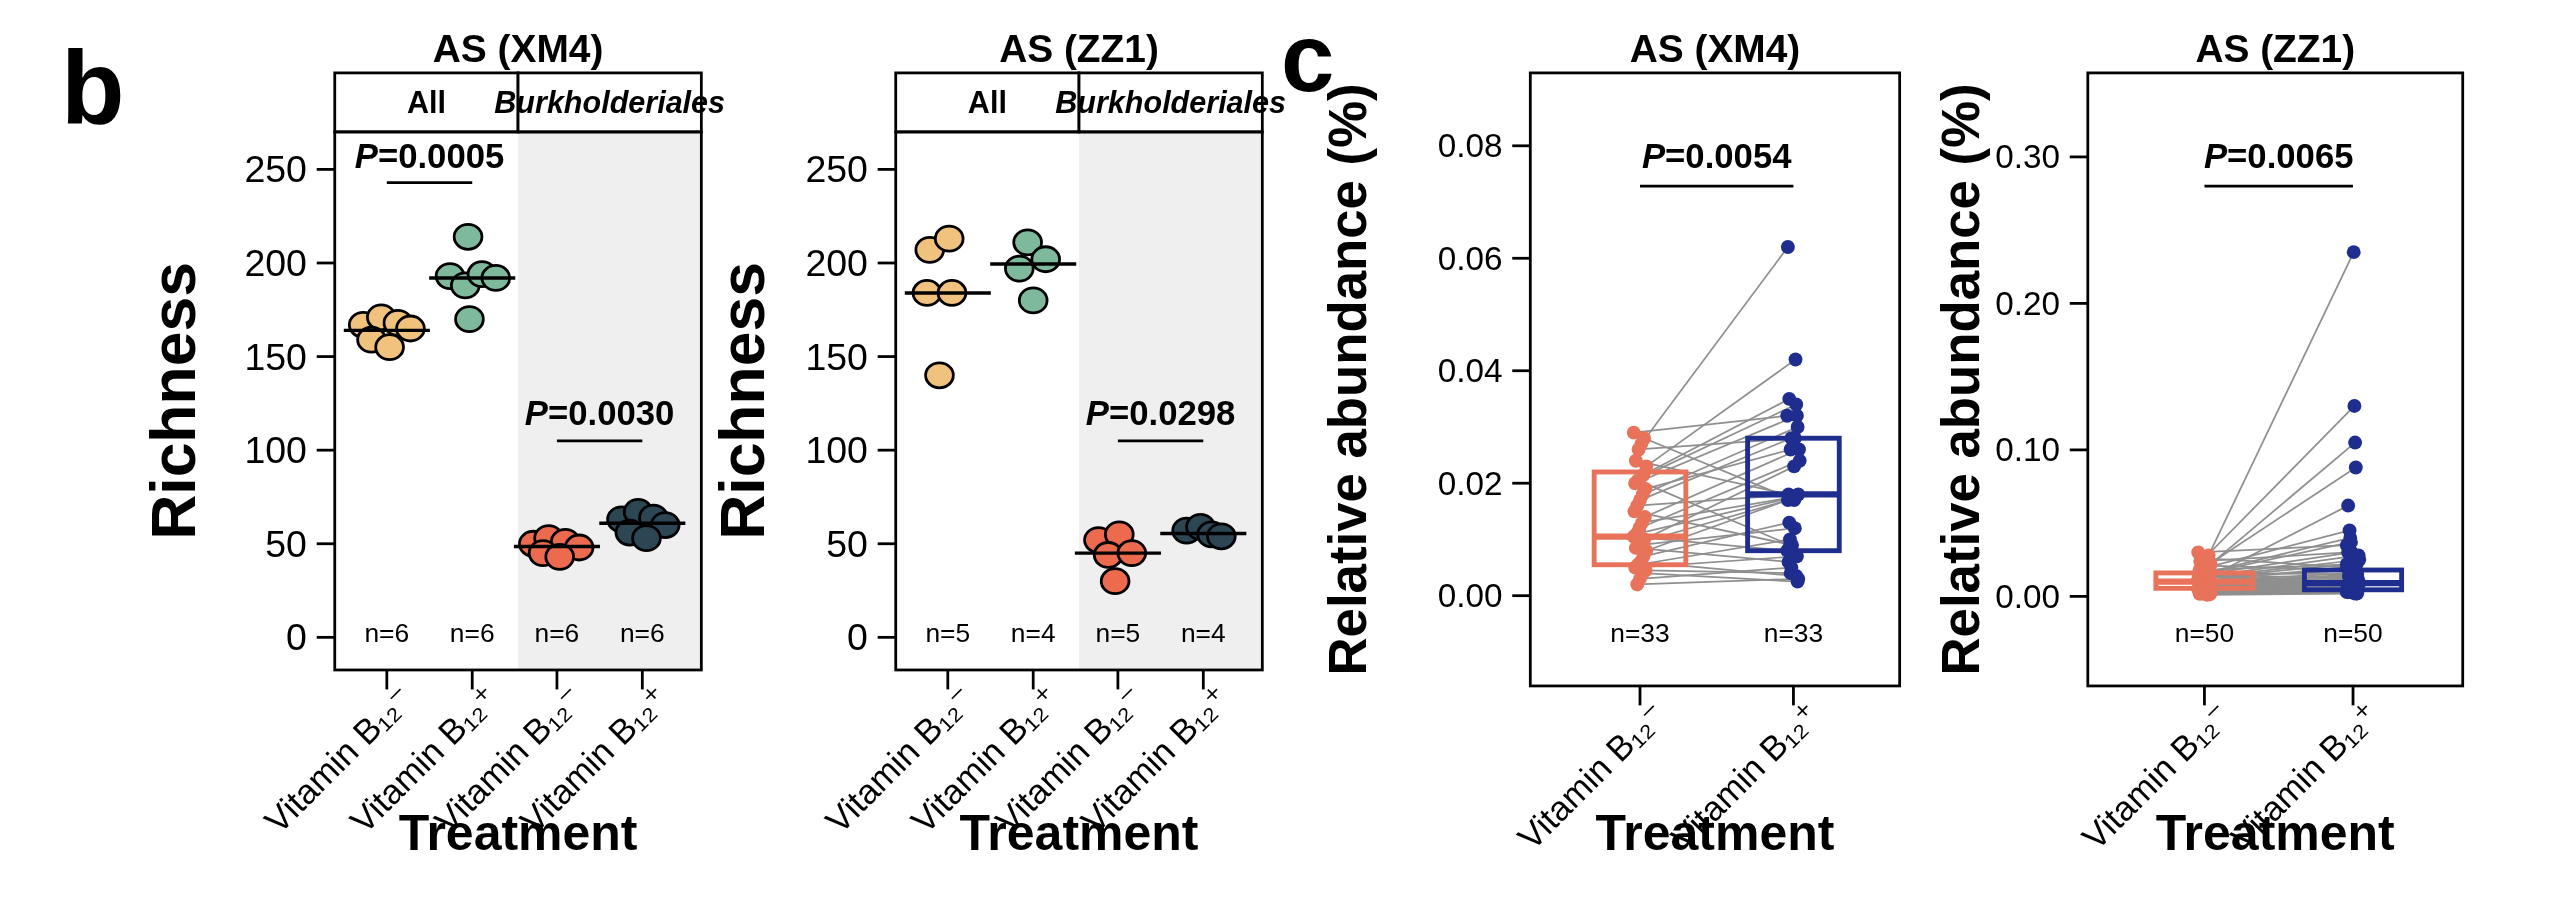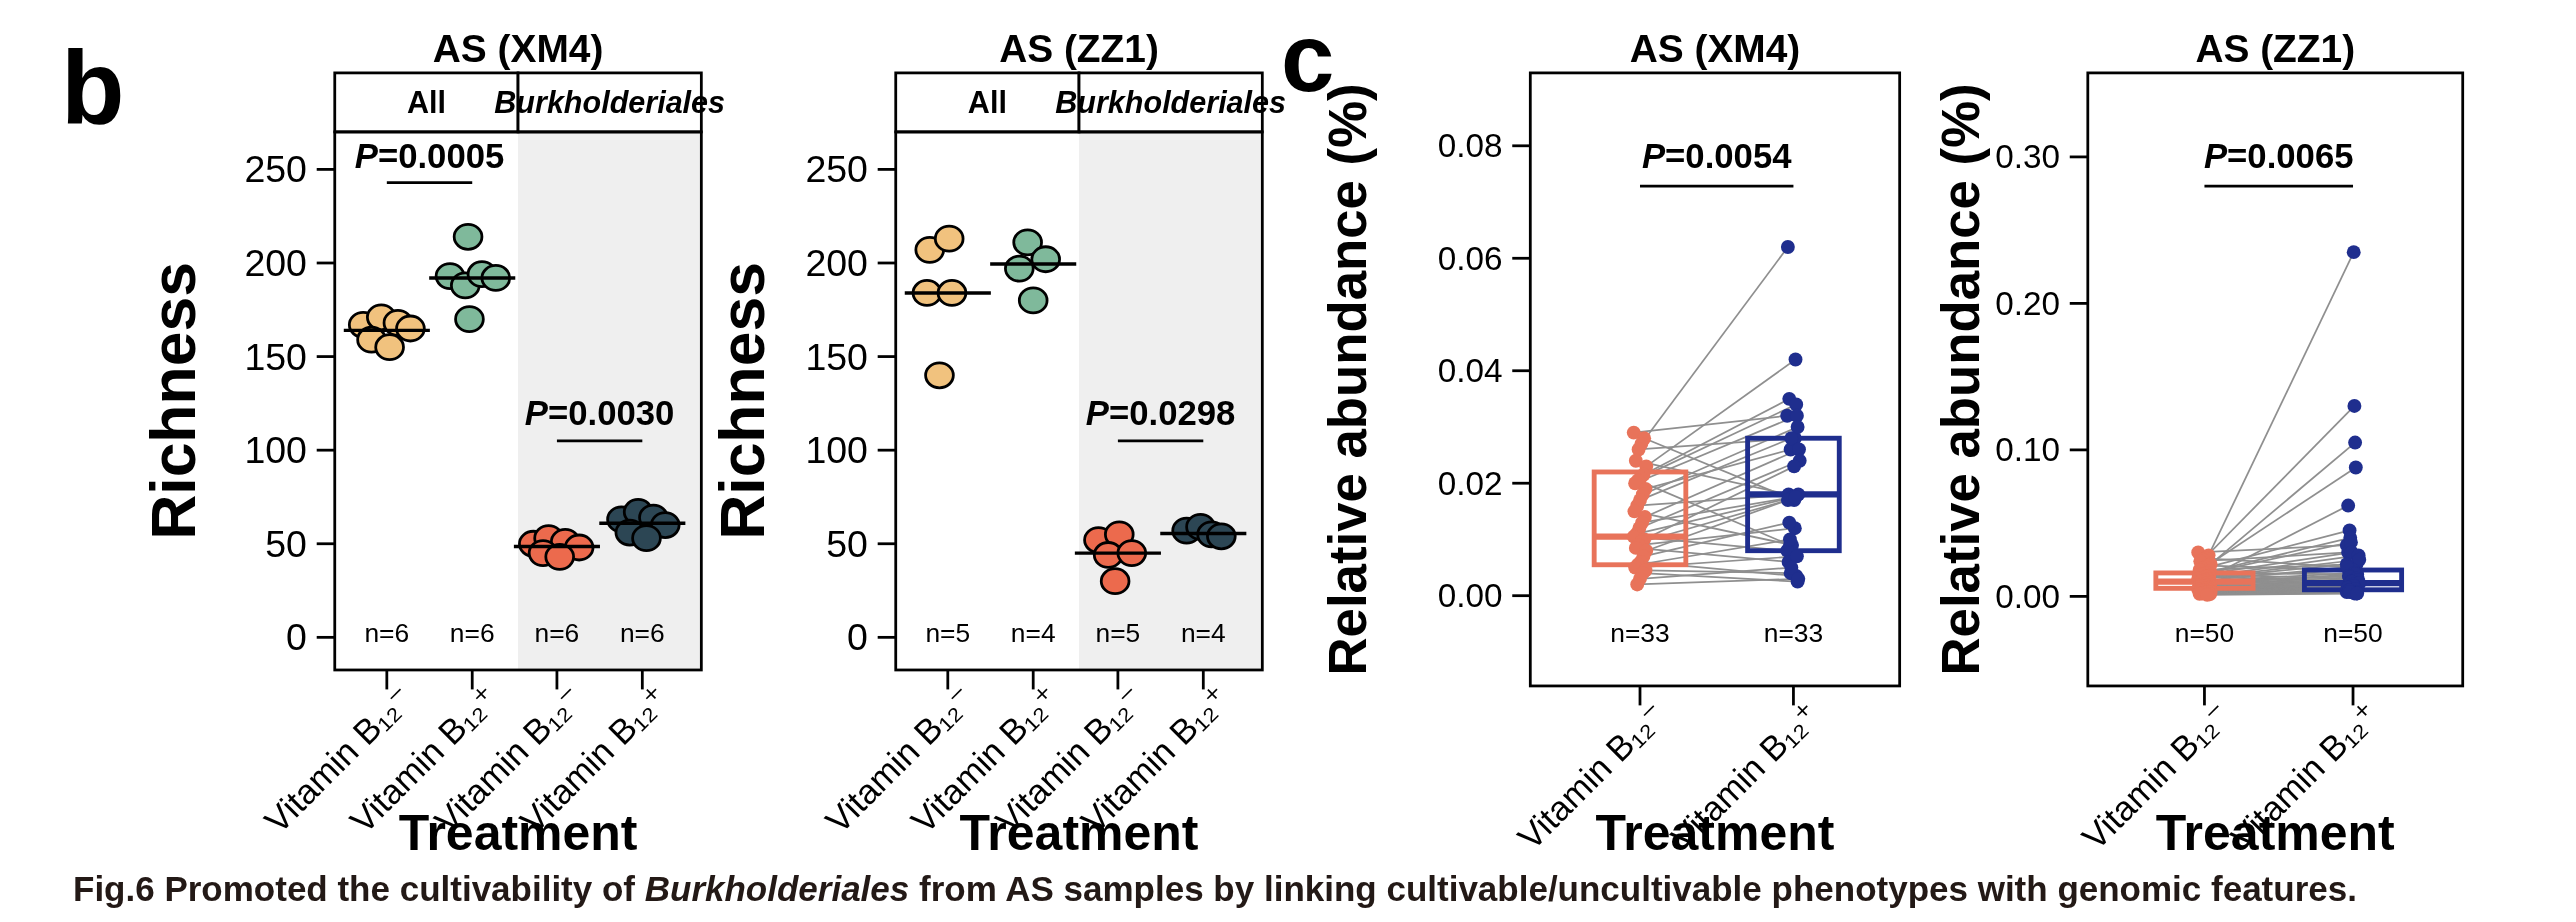--- a/index.html
+++ b/index.html
@@ -467,15 +467,14 @@
         <line x1="2981" y1="225.9999999999999" x2="3007" y2="225.9999999999999" stroke="#000" stroke-width="4"></line>
         <text x="2967" y="225.9999999999999" font-size="48" text-anchor="end" font-weight="normal" font-style="normal" dominant-baseline="central">0.30</text>
         <text x="3282" y="242" font-size="50" text-anchor="middle" font-weight="bold" font-style="normal"><tspan font-style="italic">P</tspan><tspan>=0.0065</tspan></text>
         <line x1="3175" y1="268" x2="3389" y2="268" stroke="#000" stroke-width="4"></line>
         <rect x="3007" y="105" width="540" height="883" fill="none" stroke="#000" stroke-width="4"></rect>
         <text x="3277" y="90" font-size="56" text-anchor="middle" font-weight="bold" font-style="normal">AS (ZZ1)</text>
         <text x="2850" y="546.5" font-size="76" text-anchor="middle" font-weight="bold" font-style="normal" transform="rotate(-90 2850 546.5)">Relative abundance (%)</text>
         <text x="3277" y="1225" font-size="72" text-anchor="middle" font-weight="bold" font-style="normal">Treatment</text>
       </g>
     </svg>
-  <div class="caption"><span>Fig.6 Promoted the cultivability of </span><span class="it">Burkholderiales</span><span> from AS samples by linking cultivable/uncultivable phenotypes with genomic features.</span></div>
 </div>
 
 
 </body></html>

